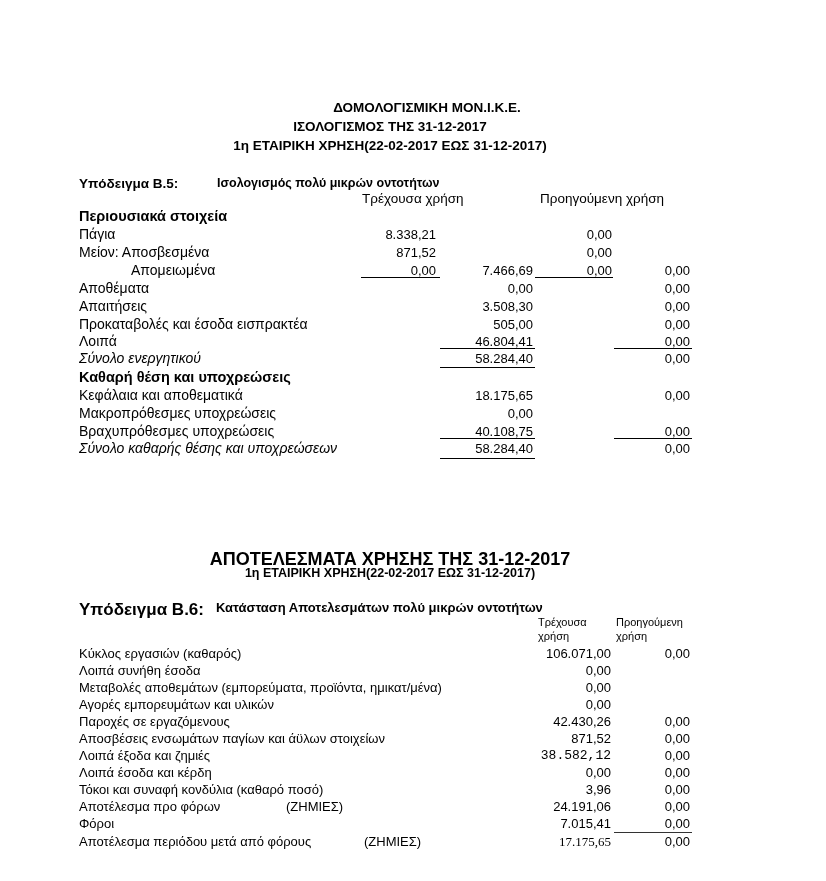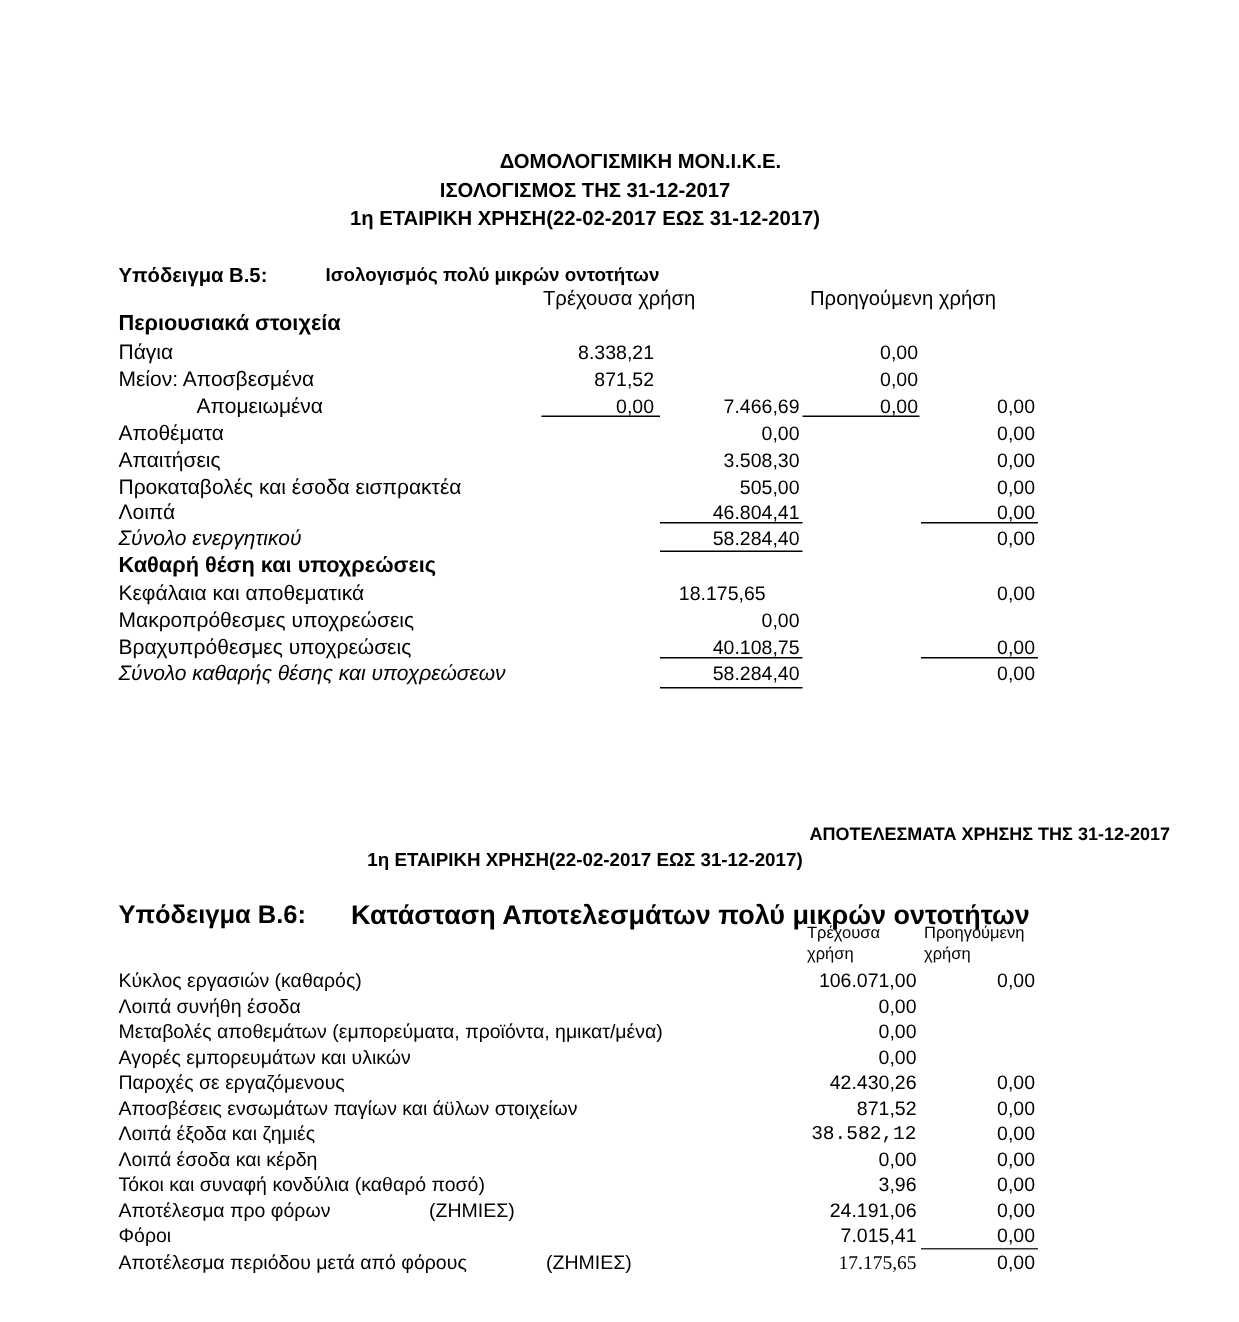--- a/index.html
+++ b/index.html
@@ -73,44 +73,44 @@
   <div class="line" style="top:348px; left:614px; width:78px;"></div>
 
   <div class="abs label italic" style="top:350px;">Σύνολο ενεργητικού</div>
   <div class="abs num col2" style="top:351px;">58.284,40</div>
   <div class="abs num col4" style="top:351px;">0,00</div>
   <div class="line" style="top:367px; left:440px; width:95px;"></div>
 
   <div class="abs label bold" style="top:369px; font-size:14.5px;">Καθαρή θέση και υποχρεώσεις</div>
 
   <div class="abs label" style="top:387px;">Κεφάλαια και αποθεματικά</div>
-  <div class="abs num col2" style="top:388px;text-align:center;">18.175,65</div>
+  <div class="abs num col2" style="top:388px;">18.175,65</div>
   <div class="abs num col4" style="top:388px;">0,00</div>
 
   <div class="abs label" style="top:405px;">Μακροπρόθεσμες υποχρεώσεις</div>
   <div class="abs num col2" style="top:406px;">0,00</div>
 
   <div class="abs label" style="top:423px;">Βραχυπρόθεσμες υποχρεώσεις</div>
   <div class="abs num col2" style="top:424px;">40.108,75</div>
   <div class="abs num col4" style="top:424px;">0,00</div>
   <div class="line" style="top:438px; left:440px; width:95px;"></div>
   <div class="line" style="top:438px; left:614px; width:78px;"></div>
 
   <div class="abs label italic" style="top:440px;">Σύνολο καθαρής θέσης και υποχρεώσεων</div>
   <div class="abs num col2" style="top:441px;">58.284,40</div>
   <div class="abs num col4" style="top:441px;">0,00</div>
   <div class="line" style="top:458px; left:440px; width:95px;"></div>
 </div>
 
 <div>
-  <div class="abs title" style="top:549px; font-size:12px;text-align:right;">ΑΠΟΤΕΛΕΣΜΑΤΑ ΧΡΗΣΗΣ  ΤΗΣ 31-12-2017</div>
+  <div class="abs title" style="top:549px; font-size:18px;">ΑΠΟΤΕΛΕΣΜΑΤΑ ΧΡΗΣΗΣ  ΤΗΣ 31-12-2017</div>
   <div class="abs title" style="top:566px; font-size:12.5px;">1η  ΕΤΑΙΡΙΚΗ ΧΡΗΣΗ(22-02-2017 ΕΩΣ 31-12-2017)</div>
 
   <div class="abs sub-title" style="top:600px; left:79px; font-size:17px;">Υπόδειγμα Β.6:</div>
-  <div class="abs sub-title" style="top:600px; left:216px; font-size:18px;margin-left:18px;">Κατάσταση Αποτελεσμάτων πολύ μικρών οντοτήτων</div>
+  <div class="abs sub-title" style="top:600px; left:216px; font-size:13px;">Κατάσταση Αποτελεσμάτων πολύ μικρών οντοτήτων</div>
 
   <div class="abs rhdr" style="top:615px; left:538px;">
     <div>Τρέχουσα</div>
     <div>χρήση</div>
   </div>
   <div class="abs rhdr" style="top:615px; left:616px;">
     <div>Προηγούμενη</div>
     <div>χρήση</div>
   </div>
 

